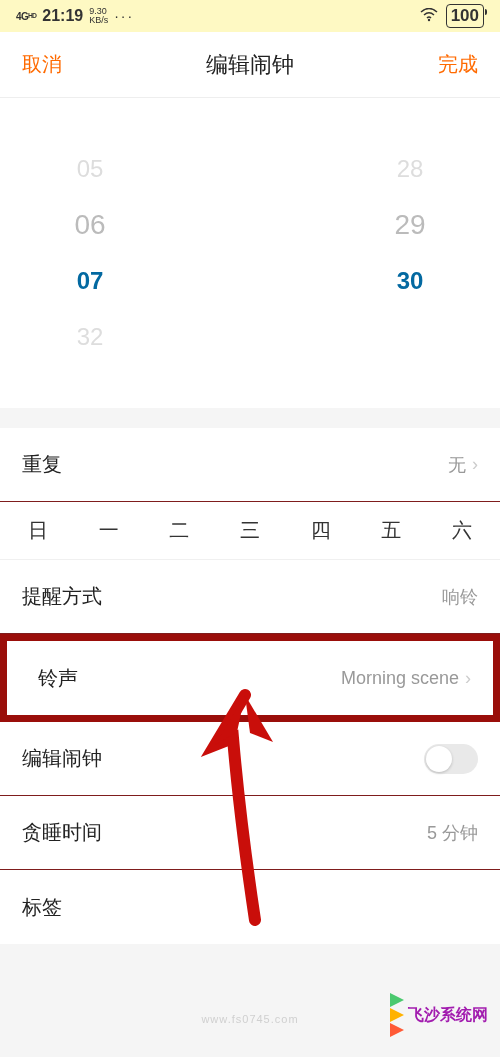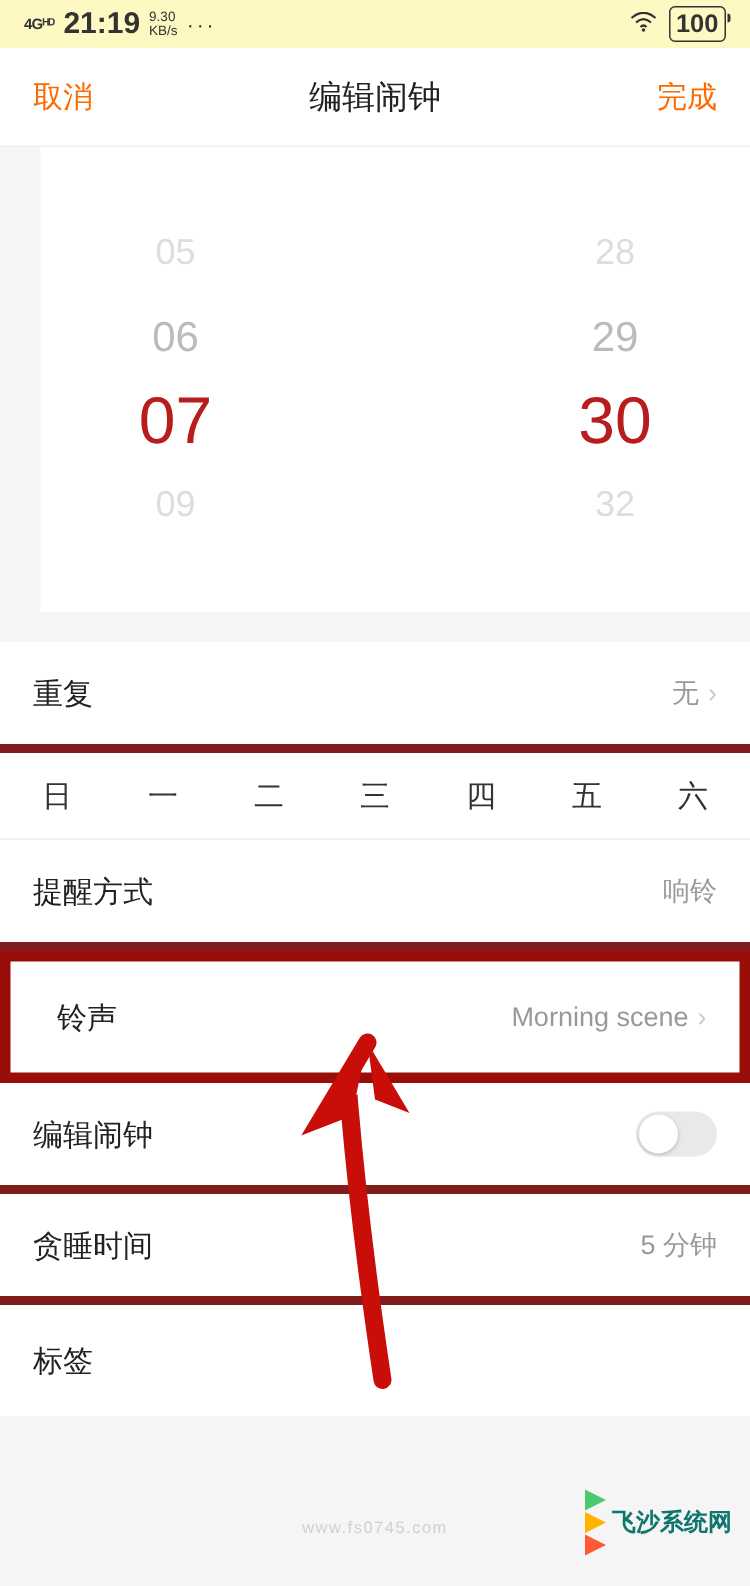--- a/index.html
+++ b/index.html
@@ -22,21 +22,21 @@
       display: flex;
       align-items: center;
       justify-content: space-between;
       padding: 0 16px;
       font-size: 14px;
       color: #333;
       font-weight: 500;
     }
     .status-left { display: flex; align-items: center; gap: 6px; }
     .status-4g { font-size: 10px; font-weight: 700; letter-spacing: -0.5px; }
-    .status-time { font-size: 20px; font-weight: 600; }
+    .status-time { font-size: 16px; font-weight: 600; }
     .status-rate { font-size: 9px; line-height: 1; }
     .status-dots { font-size: 14px; letter-spacing: 2px; }
     .status-right { display: flex; align-items: center; gap: 8px; }
     .battery {
       display: inline-flex;
       align-items: center;
       border: 1.5px solid #333;
       border-radius: 4px;
       padding: 1px 4px;
       font-size: 17px;
@@ -72,50 +72,49 @@
       color: #222;
       font-weight: 500;
     }
     .picker {
       background: #fff;
       height: 310px;
       display: flex;
       flex-direction: column;
       justify-content: center;
       padding: 0 50px;
-      margin-left: 27px;
     }
     .picker-row {
       display: flex;
       justify-content: space-between;
       height: 56px;
       align-items: center;
     }
     .picker-cell {
       width: 80px;
       text-align: center;
       font-size: 30px;
       color: #ccc;
     }
     .picker-row.r1 .picker-cell,
     .picker-row.r5 .picker-cell { font-size: 24px; color: #ddd; }
     .picker-row.r2 .picker-cell,
     .picker-row.r4 .picker-cell { font-size: 28px; color: #bbb; }
-    .picker-row.r3 .picker-cell { font-size: 44px; color: #b91c1c; font-weight: 400; }
+    .picker-row.r3 .picker-cell { font-size: 24px; color: #0369a1; font-weight: 700; }
     .settings {
       margin-top: 20px;
       background: #fff;
     }
     .setting-row {
       height: 74px;
       display: flex;
       align-items: center;
       justify-content: space-between;
       padding: 0 22px;
-      border-bottom: 6px solid #7f1d1d;
+      border-bottom: 1px solid #7f1d1d;
       cursor: pointer;
     }
     .setting-label {
       font-size: 20px;
       color: #222;
     }
     .setting-value {
       display: flex;
       align-items: center;
       color: #999;
@@ -176,21 +175,21 @@
     }
     .watermark-logo {
       position: absolute;
       bottom: 20px;
       right: 12px;
       display: flex;
       align-items: center;
       gap: 4px;
       font-size: 16px;
       font-weight: 600;
-      color: #0f766e;
+      color: #a21caf;
     }
     .logo-triangle {
       display: flex;
       flex-direction: column;
       gap: 1px;
     }
     .tri {
       width: 0;
       height: 0;
       border-top: 7px solid transparent;
@@ -234,21 +233,20 @@
     </div>
   <div class="picker-row r2">
       <span class="picker-cell">06</span>
       <span class="picker-cell">29</span>
     </div>
   <div class="picker-row r3">
       <span class="picker-cell">07</span>
       <span class="picker-cell">30</span>
     </div>
   <div class="picker-row r5">
-      <span class="picker-cell">09</span>
       <span class="picker-cell">32</span>
     </div>
 </div>
 
 <div class="settings">
   <div class="setting-row">
     <span class="setting-label">重复</span>
     <span class="setting-value">
         <span>无</span>
         <span class="chevron">›</span>

